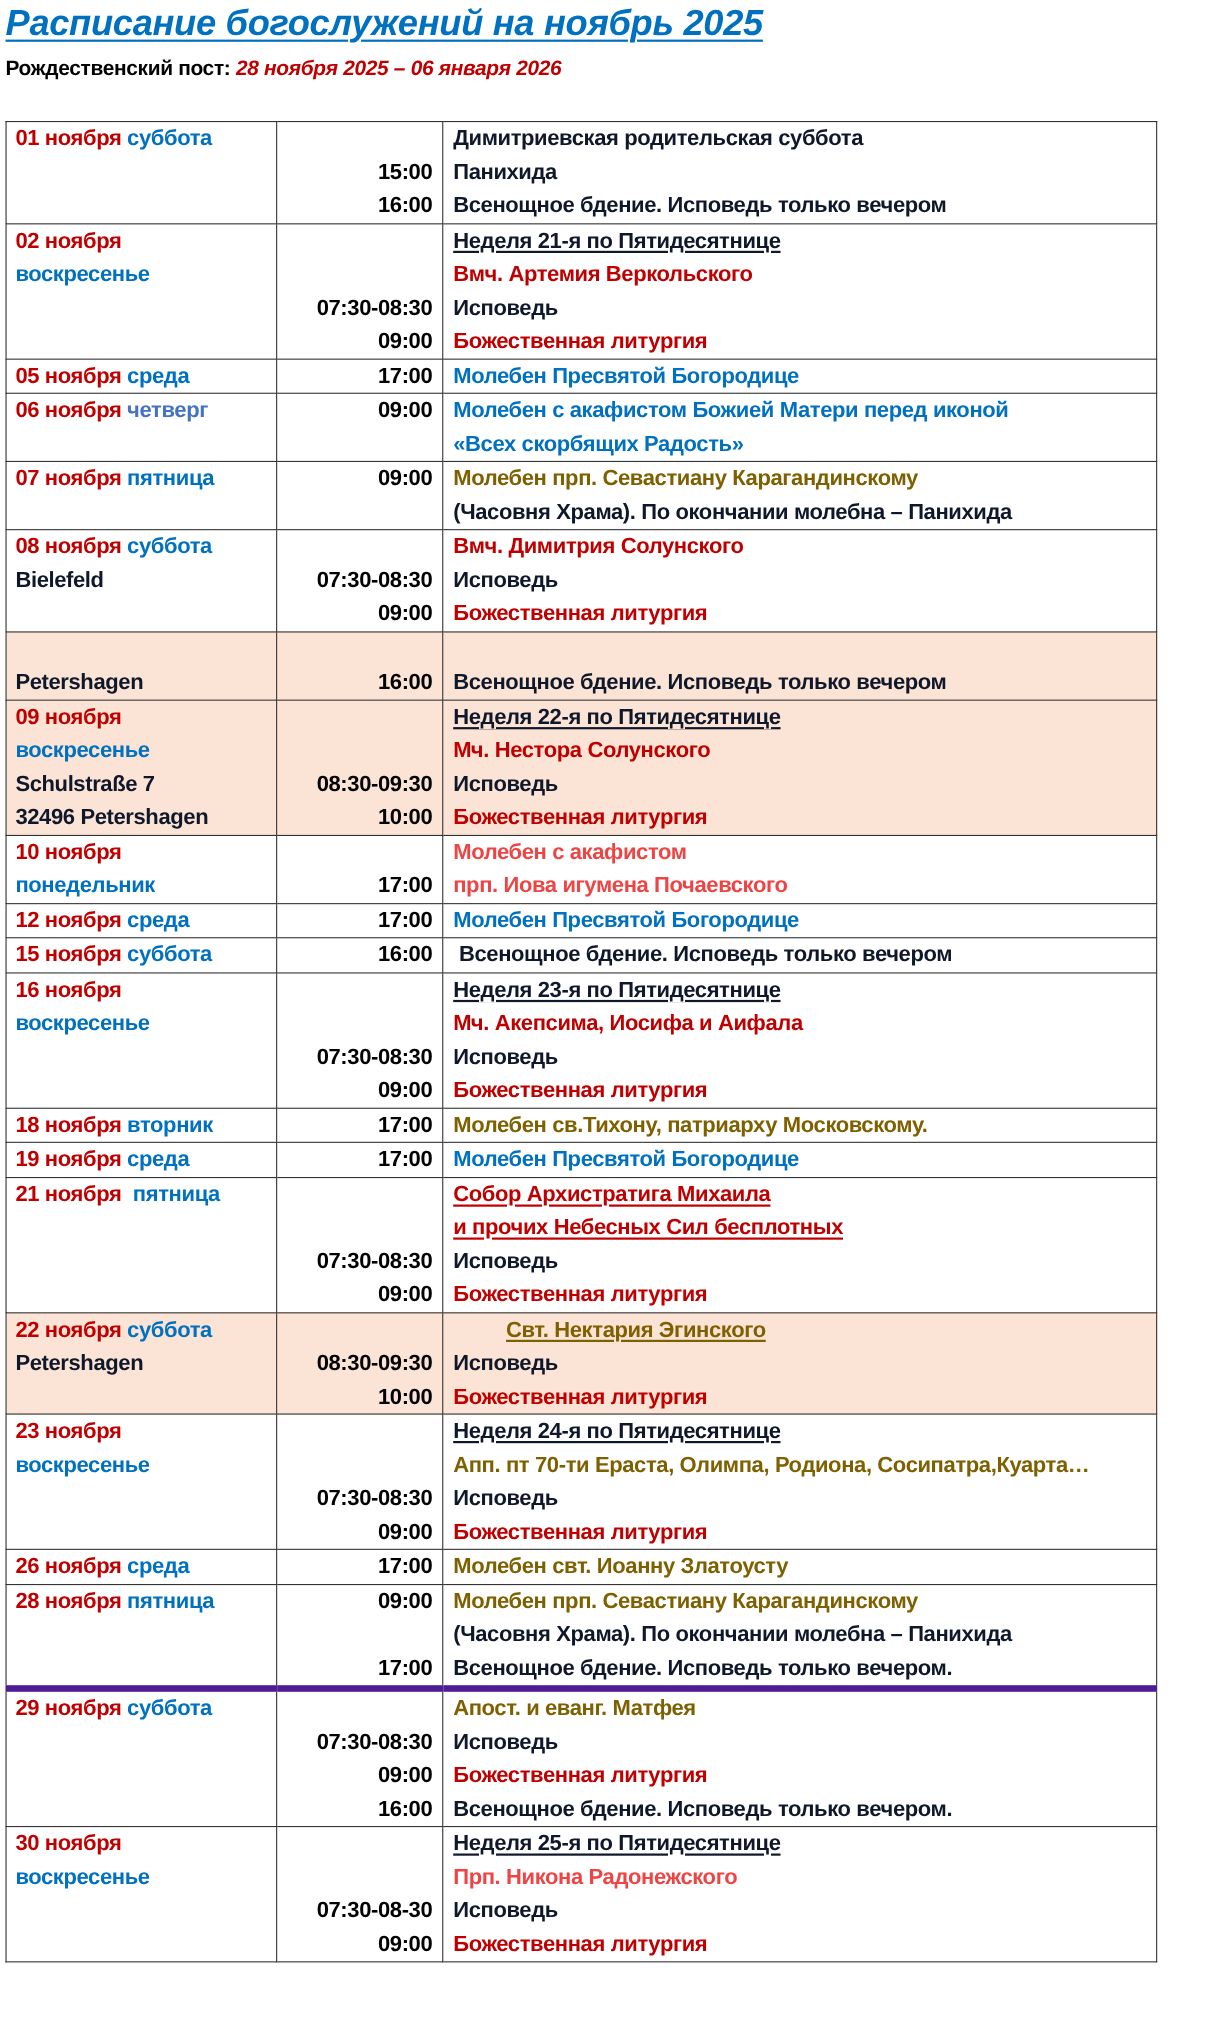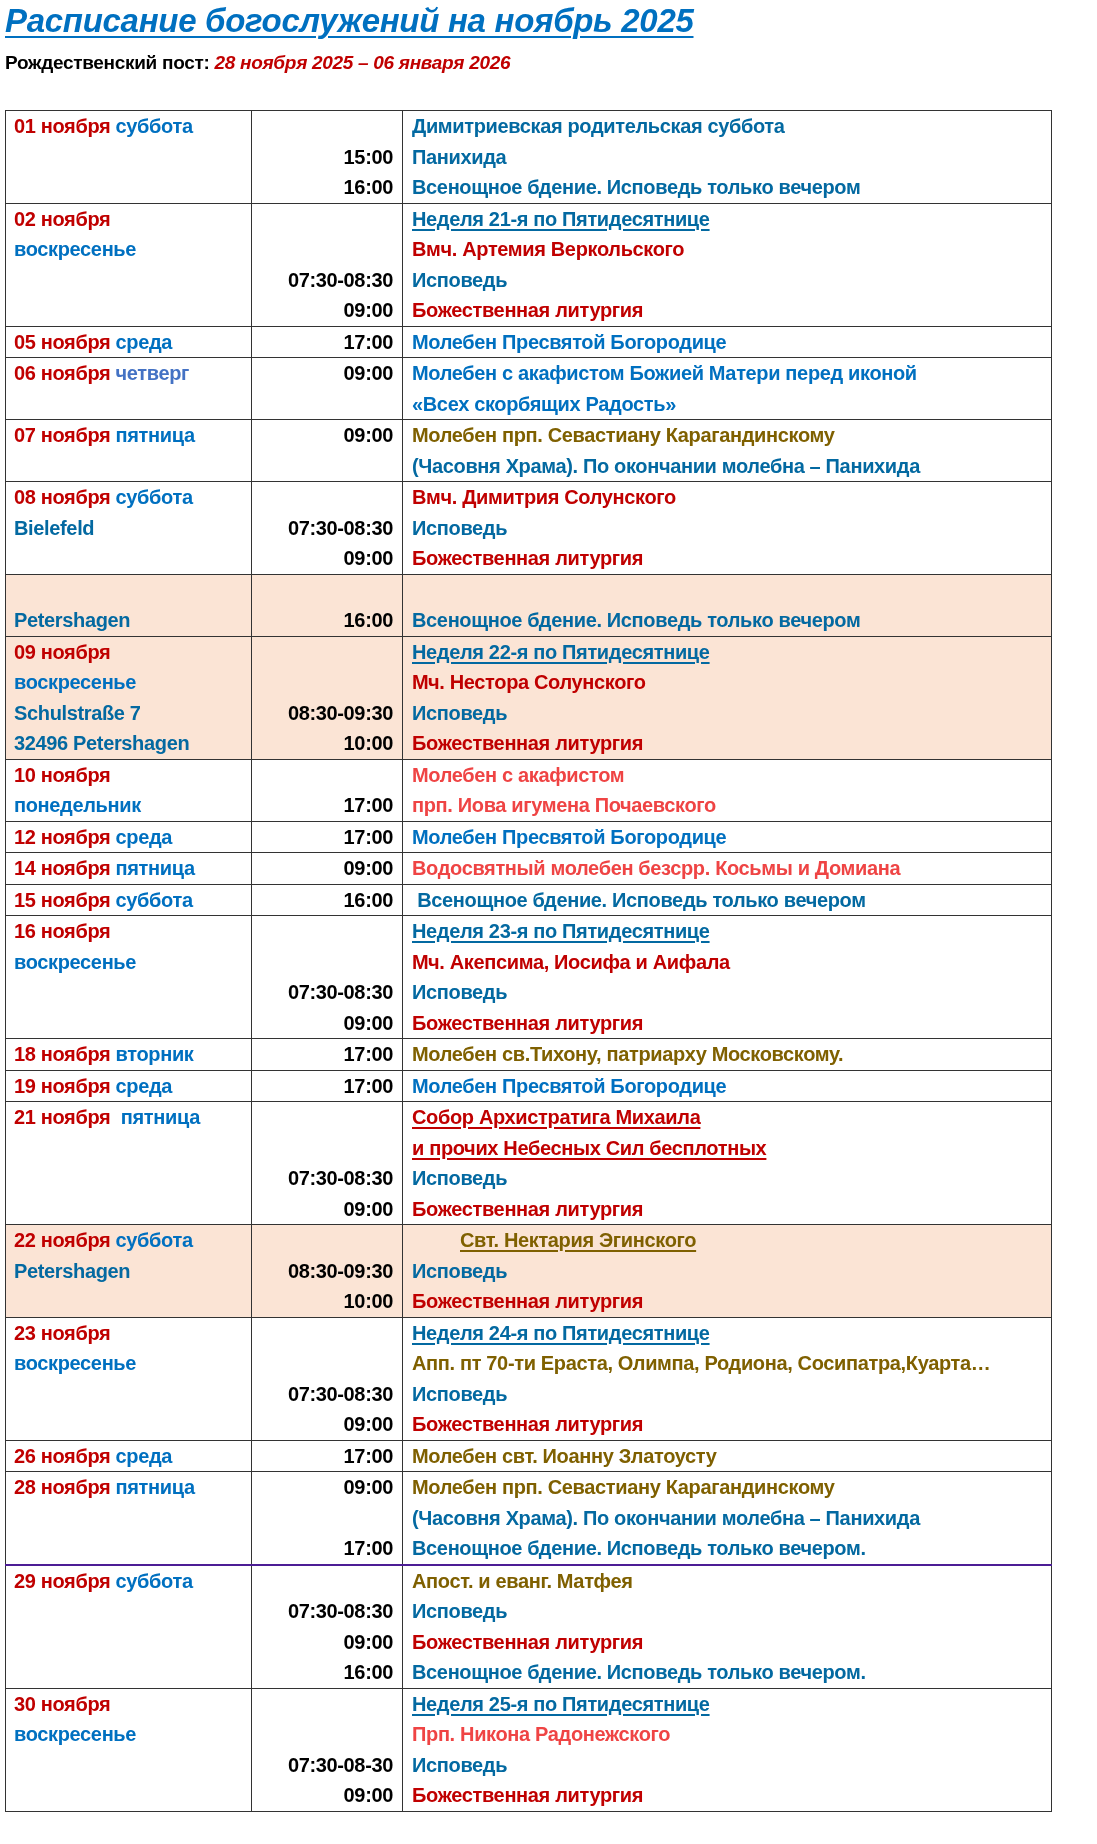--- a/index.html
+++ b/index.html
@@ -42,25 +42,25 @@
   .line {
     height: 30.5px; line-height: 30.5px;
     white-space: nowrap; overflow: hidden;
   }
   td.dcol .line { padding-left: 8px; }
   td.tcol .line { text-align: right; padding-right: 9px; color: #000; }
   td.ecol .line { padding-left: 9px; }
   .red { color: #C00000; }
   .blue { color: #0070C0; }
   .lblue { color: #4472C4; }
-  .black { color: #0369a1; }
+  .black { color: #0f172a; }
   .green { color: #ef4444; }
   .gold { color: #7F6000; }
   .u { text-decoration: underline; text-underline-offset: 3px; }
-  tr.split td { border-top: 2px solid #4c1d95; }
+  tr.split td { border-top: 6px solid #4c1d95; }
 </style>
 </head>
 <body>
 
 <div class="title">Расписание богослужений на ноябрь 2025</div>
 <div class="subtitle"><span>Рождественский пост: </span><span class="fast">28 ноября 2025 – 06 января 2026</span></div>
 
 <table class="sched">
   <colgroup>
       <col class="c1">
@@ -215,31 +215,20 @@
         </td>
         <td class="tcol">
           <div class="line">17:00</div>
         </td>
         <td class="ecol">
           <div class="line"><span class="blue" style="white-space: pre;">Молебен Пресвятой Богородице</span></div>
         </td>
       </tr>
       <tr>
         <td class="dcol">
-          <div class="line"><span class="red" style="white-space: pre;">14 ноября</span><span> </span><span class="blue" style="white-space: pre;">пятница</span></div>
-        </td>
-        <td class="tcol">
-          <div class="line">09:00</div>
-        </td>
-        <td class="ecol">
-          <div class="line"><span class="green" style="white-space: pre;">Водосвятный молебен безсрр. Косьмы и Домиана</span></div>
-        </td>
-      </tr>
-      <tr>
-        <td class="dcol">
           <div class="line"><span class="red" style="white-space: pre;">15 ноября</span><span> </span><span class="blue" style="white-space: pre;">суббота</span></div>
         </td>
         <td class="tcol">
           <div class="line">16:00</div>
         </td>
         <td class="ecol">
           <div class="line"><span class="black" style="white-space: pre;"> Всенощное бдение. Исповедь только вечером</span></div>
         </td>
       </tr>
       <tr>

